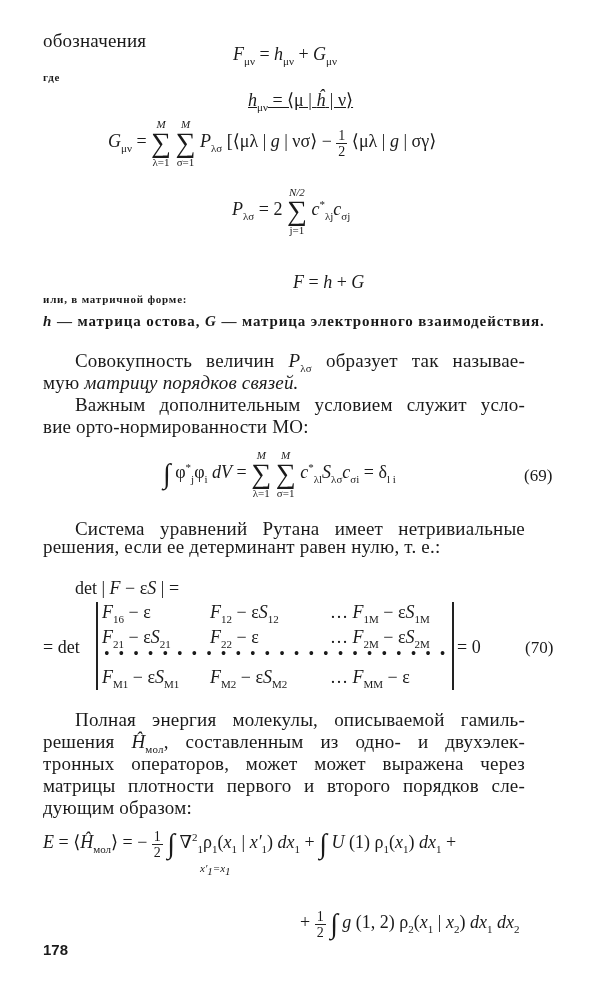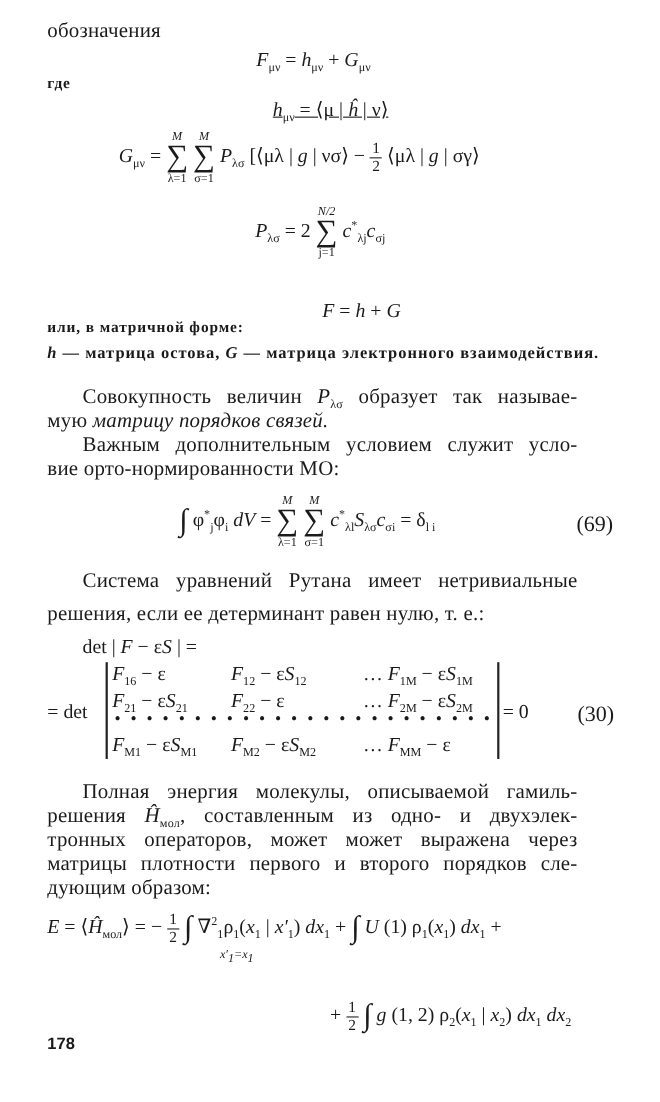--- a/index.html
+++ b/index.html
@@ -1,40 +1,40 @@
 <!DOCTYPE html>
 <html><head>
 <meta charset="utf-8">
 <style>
   html, body { margin:0; padding:0; }
   body { width:600px; height:1002px; background:#ffffff; position:relative; overflow:hidden;
          font-family:"Liberation Serif","DejaVu Serif",serif; color:#1a1a1a; }
   .abs { position:absolute; white-space:nowrap; }
   .txt { font-size:19px; line-height:22px; letter-spacing:0.2px; }
-  .small { font-size:14px; line-height:20px; letter-spacing:0.8px; font-weight:bold; }
+  .small { font-size:11px; line-height:20px; letter-spacing:0.8px; font-weight:bold; }
   .math { font-family:"Liberation Serif","DejaVu Serif",serif; font-size:18px; }
   .i { font-style:italic; }
   sub, sup { font-size:11px; line-height:0; }
   .sumbox { display:inline-block; text-align:center; vertical-align:middle; position:relative; }
   .sumbox .lim { display:block; font-size:11px; line-height:12px; font-style:italic; }
   .sumbox .sig { display:block; font-size:28px; line-height:26px; }
   .frac { display:inline-block; vertical-align:middle; text-align:center; font-size:14px; line-height:15px; }
   .frac .num { display:block; border-bottom:1px solid #222; padding:0 2px; }
   .frac .den { display:block; padding:0 2px; }
   .integral { font-size:28px; vertical-align:middle; }
-  .eqno { font-size:20px; }
+  .eqno { font-size:17px; }
   .para { width:482px; text-align:justify; text-align-last:justify; }
   .det-bar { position:absolute; border-left:2px solid #222; }
   .dots { letter-spacing:9px; font-size:16px; }
   .pagenum { font-family:"Liberation Sans","DejaVu Sans",sans-serif; font-weight:bold; font-size:15px; }
 </style>
 </head>
 <body>
 
-<div class="abs txt" style="left:43px; top:18px;font-family:Liberation Serif, serif;">обозначения</div>
+<div class="abs txt" style="left:43px; top:30px;font-family:Liberation Serif, serif;">обозначения</div>
 
 <div class="abs math" style="left:233px; top:44px;">
   <span class="i">F</span><sub>μν</sub> = <span class="i">h</span><sub>μν</sub> + <span class="i">G</span><sub>μν</sub>
 </div>
 
 <div class="abs small" style="left:43px; top:67px;">где</div>
 
 <div class="abs math" style="left:248px; top:89px;text-decoration:underline;">
   <span class="i">h</span><sub>μν</sub> = ⟨μ | <span class="i">ĥ</span> | ν⟩
 </div>
@@ -76,41 +76,41 @@
 
 <div class="abs math" style="left:163px; top:449px;">
   <span class="integral">∫</span> φ<sup>*</sup><sub>j</sub>φ<sub>i</sub> <span class="i">dV</span> =
   <span class="sumbox"><span class="lim">M</span><span class="sig">∑</span><span class="lim" style="font-style:normal">λ=1</span></span>
   <span class="sumbox"><span class="lim">M</span><span class="sig">∑</span><span class="lim" style="font-style:normal">σ=1</span></span>
   <span class="i">c</span><sup>*</sup><sub>λl</sub><span class="i">S</span><sub>λσ</sub><span class="i">c</span><sub>σi</sub> = δ<sub>l i</sub>
 </div>
 <div class="abs eqno" style="left:524px; top:466px;">(69)</div>
 
 <div class="abs txt para" style="left:75px; top:518px; width:450px;">Система уравнений Рутана имеет нетривиальные</div>
-<div class="abs txt" style="left:43px; top:548px;">решения, если ее детерминант равен нулю, т. е.:</div>
+<div class="abs txt" style="left:43px; top:536px;">решения, если ее детерминант равен нулю, т. е.:</div>
 
 <div class="abs math" style="left:75px; top:578px;">
   det | <span class="i">F</span> − ε<span class="i">S</span> | =
 </div>
 <div class="abs math" style="left:43px; top:637px;">= det</div>
 <div class="det-bar" style="left:96px; top:602px; height:88px;"></div>
 <div class="det-bar" style="left:452px; top:602px; height:88px;"></div>
 
 <div class="abs math" style="left:102px; top:602px;">
   <span style="display:inline-block; width:108px;"><span class="i">F</span><sub>16</sub> − ε</span><span style="display:inline-block; width:120px;"><span class="i">F</span><sub>12</sub> − ε<span class="i">S</span><sub>12</sub></span>… <span class="i">F</span><sub>1M</sub> − ε<span class="i">S</span><sub>1M</sub>
 </div>
 <div class="abs math" style="left:102px; top:627px;">
   <span style="display:inline-block; width:108px;"><span class="i">F</span><sub>21</sub> − ε<span class="i">S</span><sub>21</sub></span><span style="display:inline-block; width:120px;"><span class="i">F</span><sub>22</sub> − ε</span>… <span class="i">F</span><sub>2M</sub> − ε<span class="i">S</span><sub>2M</sub>
 </div>
 <div class="abs dots" style="left:104px; top:645px;">••••••••••••••••••••••••</div>
 <div class="abs math" style="left:102px; top:667px;">
   <span style="display:inline-block; width:108px;"><span class="i">F</span><sub>M1</sub> − ε<span class="i">S</span><sub>M1</sub></span><span style="display:inline-block; width:120px;"><span class="i">F</span><sub>M2</sub> − ε<span class="i">S</span><sub>M2</sub></span>… <span class="i">F</span><sub>MM</sub> − ε
 </div>
 <div class="abs math" style="left:457px; top:637px;">= 0</div>
-<div class="abs eqno" style="left:525px; top:638px;">(30)</div>
+<div class="abs eqno" style="left:525px; top:638px;">(70)</div>
 
 <div class="abs txt para" style="left:75px; top:709px; width:450px;">Полная энергия молекулы, описываемой гамиль-</div>
 <div class="abs txt para" style="left:43px; top:731px;">
   <span>решения</span> <span class="i">Ĥ</span><sub>мол</sub><span>, составленным из одно- и двухэлек-</span>
 </div>
 <div class="abs txt para" style="left:43px; top:753px;">тронных операторов, может может выражена через</div>
 <div class="abs txt para" style="left:43px; top:775px;">матрицы плотности первого и второго порядков сле-</div>
 <div class="abs txt" style="left:43px; top:797px;">дующим образом:</div>
 
 <div class="abs math" style="left:43px; top:828px;">

